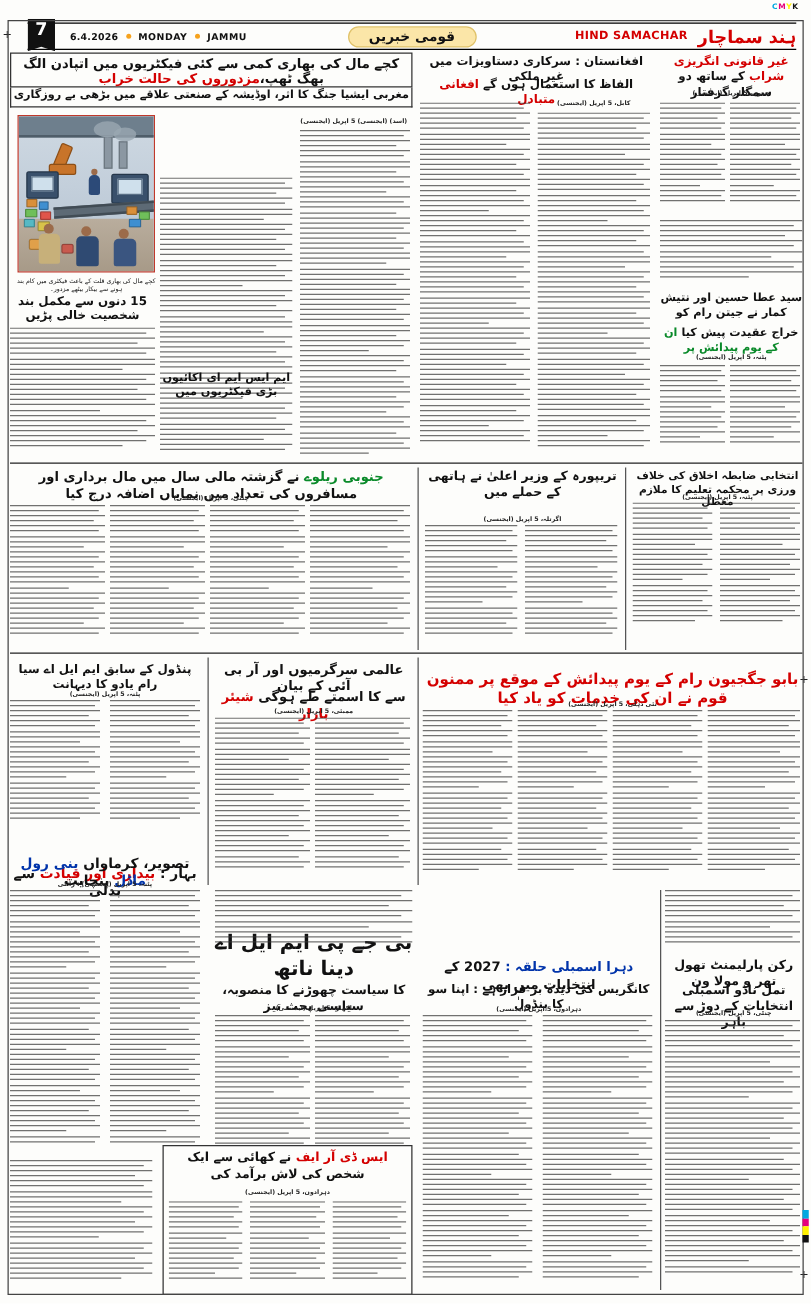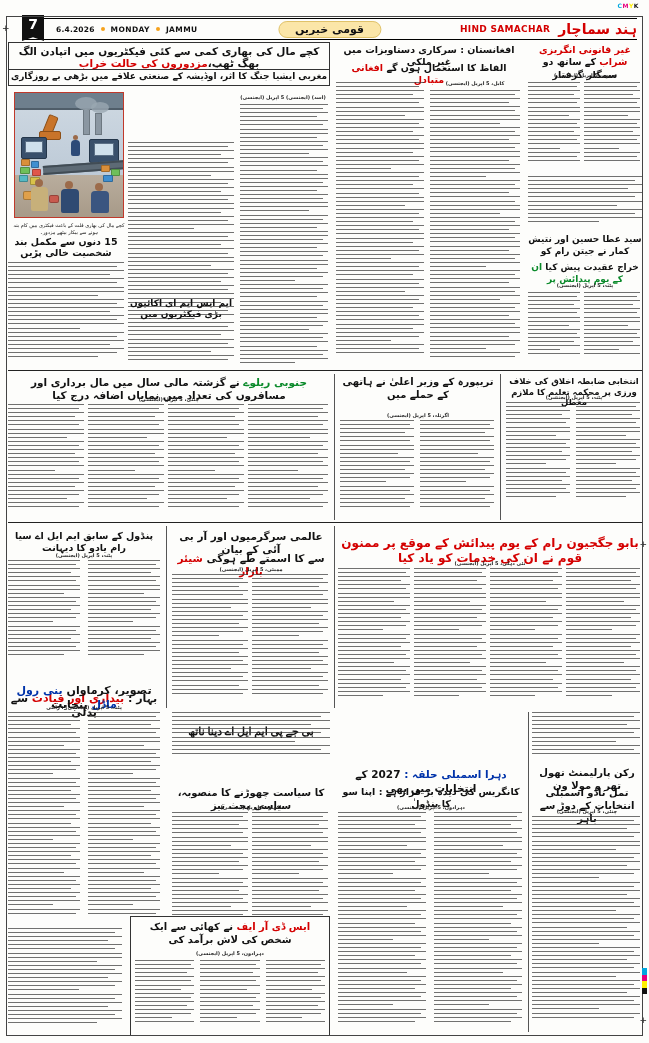--- a/index.html
+++ b/index.html
@@ -1218,21 +1218,21 @@
       <div class="ln s1"></div>
       <div class="ln s3"></div>
     <div class="ln s1"></div>
       <div class="ln s2"></div>
       <div class="ln s1"></div>
       <div class="ln s5"></div>
     <div class="ln s1"></div>
       <div class="ln s2"></div>
   </div>
 
-  <div class="hl" style="position:absolute;left:172px;top:724px;width:158px;font-size:11px;line-height:1.3;font-family:Liberation Serif, serif;">بی جے پی ایم ایل اے دینا ناتھ</div>
+  <div class="hl" style="position:absolute;left:172px;top:744px;width:158px;font-size:16px;line-height:1.3;">بی جے پی ایم ایل اے دینا ناتھ</div>
   <div class="hl" style="position:absolute;left:172px;top:786px;width:158px;font-size:10px;line-height:1.3;">کا سیاست چھوڑنے کا منصوبہ، سیاسی بحث تیز</div>
   <div class="dateline" style="position:absolute;left:172px;top:804px;width:158px;">لکھنؤ، 5 اپریل (ایجنسی)</div>
   <div class="copy" style="position:absolute;left:252px;top:812px;width:76px;height:110px;">
     <div class="ln s1"></div>
       <div class="ln s2"></div>
       <div class="ln s1"></div>
       <div class="ln s3"></div>
     <div class="ln s1"></div>
       <div class="ln s2"></div>
       <div class="ln s1"></div>

